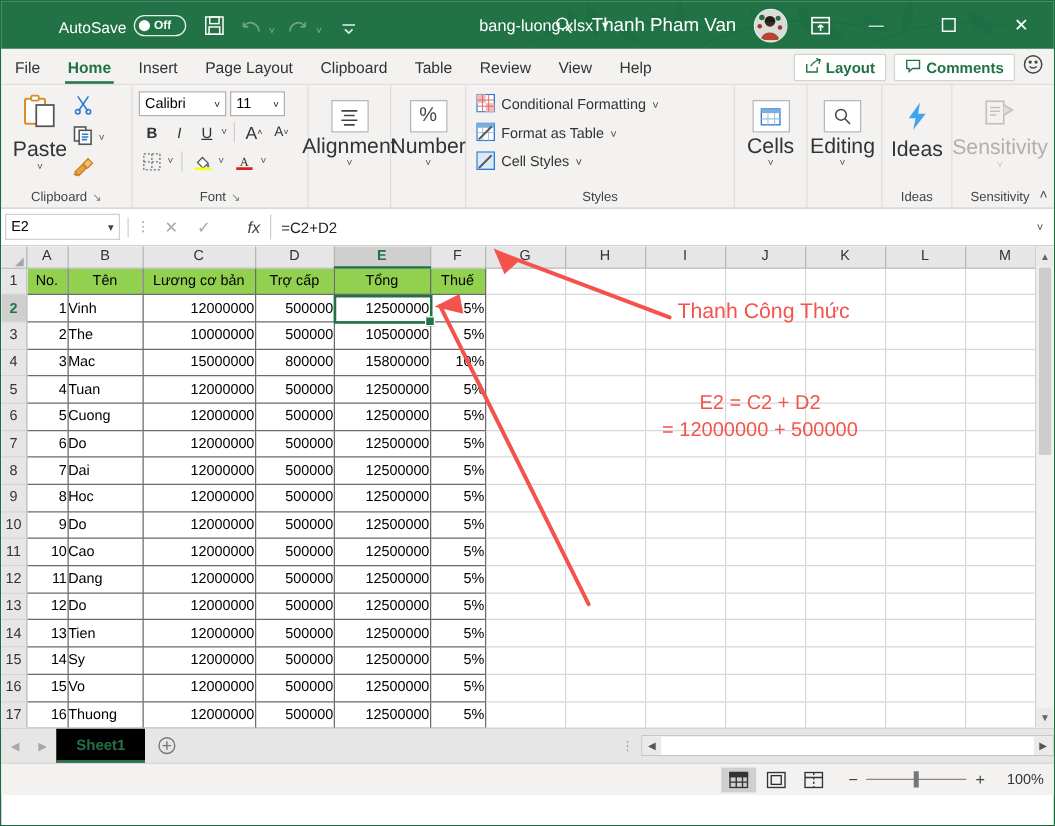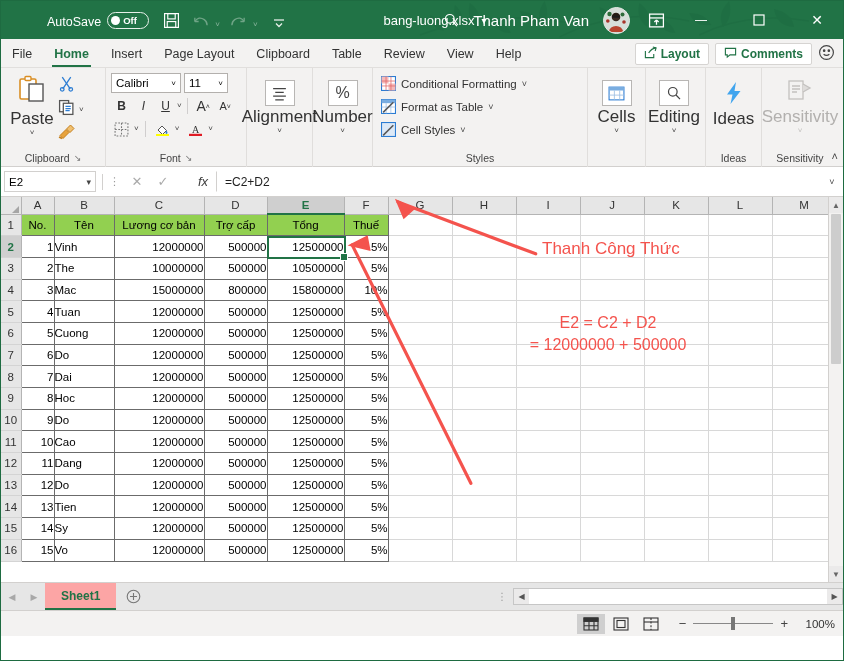--- a/index.html
+++ b/index.html
@@ -126,21 +126,21 @@
   .vscroll { position:absolute; top:0; right:0; width:15px; bottom:0; background:#f3f2f1;
              border-left:1px solid #d2d0ce; display:flex; flex-direction:column; }
   .vs-btn { height:16px; display:flex; align-items:center; justify-content:center;
             font-size:8px; color:#666; background:#ebeaea; }
   .vs-thumb { margin:1px 2px; height:150px; background:#cdcdcd; border-radius:1px; }
 
   
   .sheetbar { height:28px; background:#e6e6e6; display:flex; align-items:center;
               border-top:1px solid #d2d0ce; }
   .navarrow { width:22px; text-align:center; color:#a8a8a8; font-size:9px; }
-  .sheettab { height:27px; background:#fca5a5; padding:0 16px; display:flex; align-items:center;
+  .sheettab { height:27px; background:#000000; padding:0 16px; display:flex; align-items:center;
               font-size:12px; font-weight:bold; color:#217346; border-bottom:2px solid #217346; }
   .addsheet { width:34px; display:flex; align-items:center; justify-content:center;
               color:#666; font-size:13px; }
   .sb-dots { color:#9a9a9a; font-size:10px; margin:0 6px 0 auto; }
   .hscroll { width:330px; height:17px; border:1px solid #c6c6c6; background:#fff;
              display:flex; align-items:center; }
   .hs-btn { width:15px; height:15px; display:flex; align-items:center; justify-content:center;
             font-size:8px; color:#555; background:#ebeaea; }
   .hs-track { flex:1; }
   .hs-gap { width:8px; }
@@ -854,20 +854,36 @@
             <td class="cell bordered num">12500000</td>
             <td class="cell bordered num">5%</td>
             <td class="cell"></td>
             <td class="cell"></td>
             <td class="cell"></td>
             <td class="cell"></td>
             <td class="cell"></td>
             <td class="cell"></td>
             <td class="cell"></td>
           </tr>
+          <tr>
+            <td class="rowh">17</td>
+            <td class="cell bordered num">16</td>
+            <td class="cell bordered txt">Thuong</td>
+            <td class="cell bordered num">12000000</td>
+            <td class="cell bordered num">500000</td>
+            <td class="cell bordered num">12500000</td>
+            <td class="cell bordered num">5%</td>
+            <td class="cell"></td>
+            <td class="cell"></td>
+            <td class="cell"></td>
+            <td class="cell"></td>
+            <td class="cell"></td>
+            <td class="cell"></td>
+            <td class="cell"></td>
+          </tr>
         </tbody>
       </table>
 
     <div class="selcell" style="left:266px; top:39px; width:79px; height:23px;"></div>
 
     <svg class="arrows" viewBox="0 0 844 385">
       <g stroke="#f4534d" stroke-width="3.2" fill="#f4534d">
         <path d="M536 57 L398 5" stroke-linecap="round"></path>
         <path d="M398 5 l16 1.5 l-5 10 z" transform="rotate(21 398 5)"></path>
         <path d="M471 287 L352 48" stroke-linecap="round"></path>

